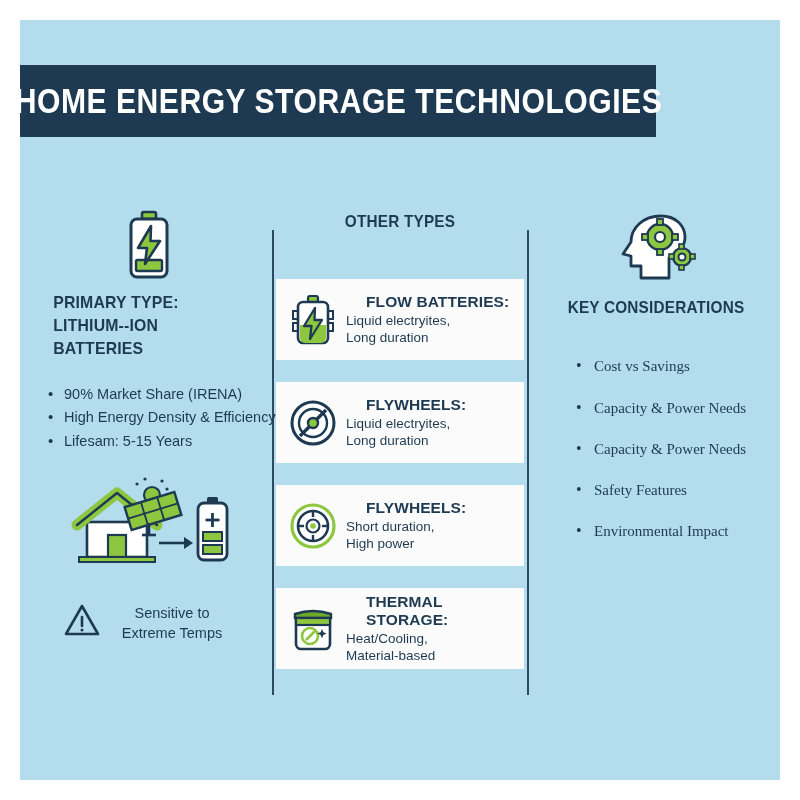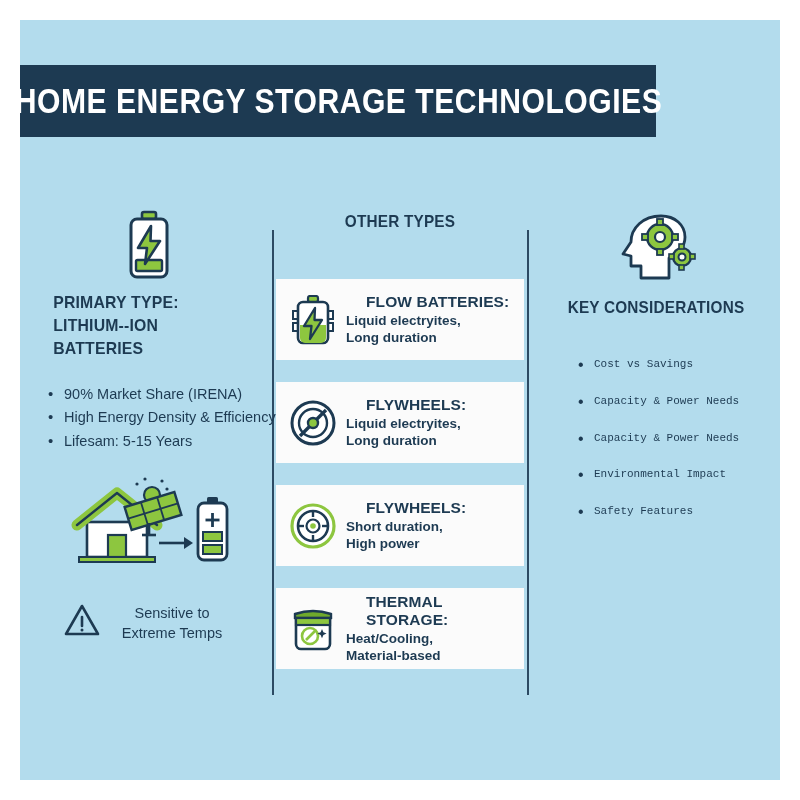--- a/index.html
+++ b/index.html
@@ -164,39 +164,38 @@
     letter-spacing: 0.1px;
     line-height: 1.15;
     text-transform: uppercase;
     margin-left: 20px;
   }
   .card-sub {
     font-size: 13.5px;
     line-height: 1.25;
     margin-top: 2px;
     white-space: pre-line;
-    font-weight: bold;
   }
 
   
   .right-heading { margin-top: 12px; font-size: 16.5px; }
   .right-bullets {
     list-style: none;
     margin: 40px 0 0 0;
     padding: 0 0 0 44px;
     color: #1d3a52;
   }
   .right-bullets li {
     position: relative;
     padding-left: 18px;
-    font-size: 11px;
+    font-size: 15px;
     line-height: 1.15;
     margin-bottom: 24px;
     white-space: nowrap;
-    font-family: Liberation Mono, monospace;
+    font-family: Liberation Serif, serif;
   }
   .right-bullets li::before {
     content: "\2022";
     position: absolute;
     left: 0;
     top: -1px;
     font-size: 16px;
   }
 
   
@@ -393,19 +392,19 @@
         </g>
       </svg>
     </div>
 
     <div class="col-heading right-heading">KEY CONSIDERATIONS</div>
 
     <ul class="right-bullets">
       <li>Cost vs Savings</li>
       <li>Capacity &amp; Power Needs</li>
       <li>Capacity &amp; Power Needs</li>
+      <li>Safety Features</li>
       <li>Environmental Impact</li>
-      <li>Safety Features</li>
     </ul>
   </div>
 
 
 </div>
 
 </body></html>

